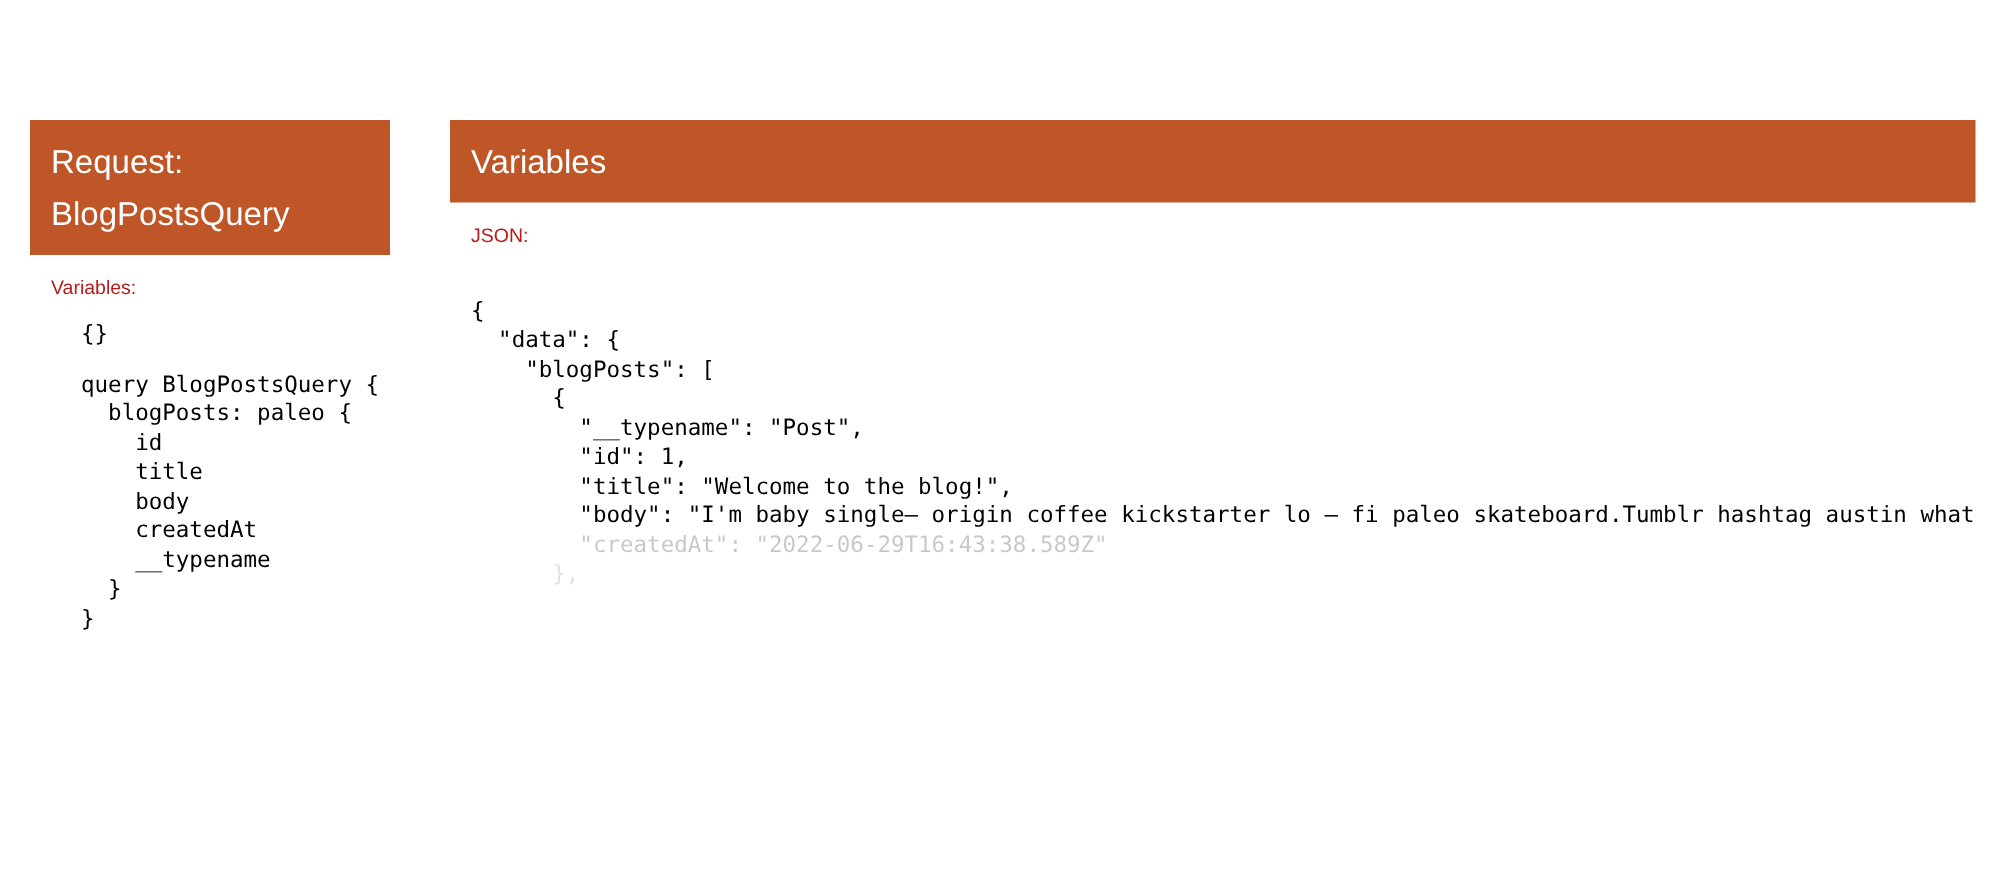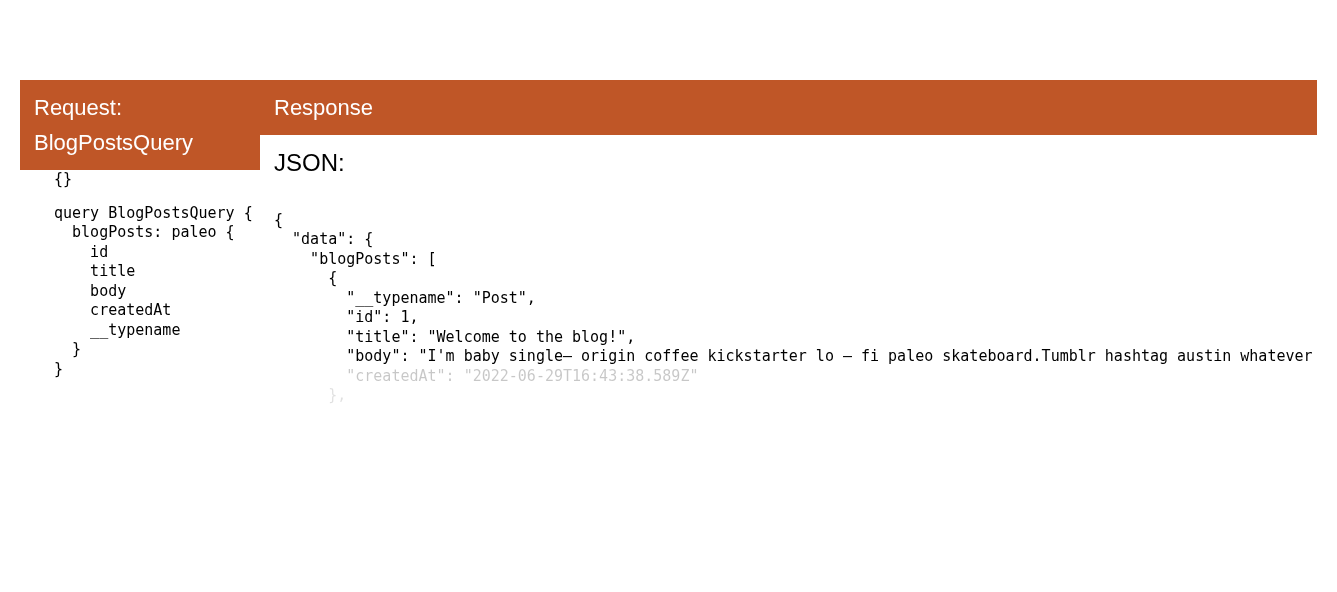--- a/index.html
+++ b/index.html
@@ -8,41 +8,42 @@
       padding: 0;
     }
     body {
       font-family: -apple-system, BlinkMacSystemFont, "Segoe UI", Helvetica, Arial, sans-serif;
       background: #fff;
       padding: 0;
       width: 1337px;
     }
     .container {
       display: flex;
+      gap: 40px;
       padding: 80px 20px 20px 20px;
     }
     .left-panel {
       width: 240px;
       flex-shrink: 0;
     }
     .right-panel {
       flex: 1;
       min-width: 0;
     }
     .panel-header {
       background: #bf5627;
       color: #fff;
       font-size: 22px;
       font-weight: 400;
       padding: 10px 14px;
       line-height: 1.6;
     }
     .section-label {
-      font-size: 24px;
-      color: #000000;
+      font-size: 13px;
+      color: #b91c1c;
       padding: 14px;
     }
     .code-block {
       font-family: ui-monospace, SFMono-Regular, Menlo, Monaco, Consolas, monospace;
       font-size: 15px;
       white-space: pre;
       padding: 0 14px 14px 34px;
       color: #000;
       line-height: 1.3;
     }
@@ -61,35 +62,36 @@
     }
   </style>
 </head>
 <body>
 
 <div class="container">
 
   <div class="left-panel">
     <div class="panel-header">Request: BlogPostsQuery</div>
 
+    <div class="section-label">Variables:</div>
     <div class="code-block">{}</div>
 
     <div class="code-block">query BlogPostsQuery {
   blogPosts: paleo {
     id
     title
     body
     createdAt
     __typename
   }
 }</div>
   </div>
 
   <div class="right-panel">
-    <div class="panel-header">Response</div>
+    <div class="panel-header">Variables</div>
 
     <div class="section-label">JSON:</div>
 
     <div class="code-block">
 <span class="json-line">{</span>
 <span class="json-line">  "data": {</span>
 <span class="json-line">    "blogPosts": [</span>
 <span class="json-line">      {</span>
 <span class="json-line">        "__typename": "Post",</span>
 <span class="json-line">        "id": 1,</span>

